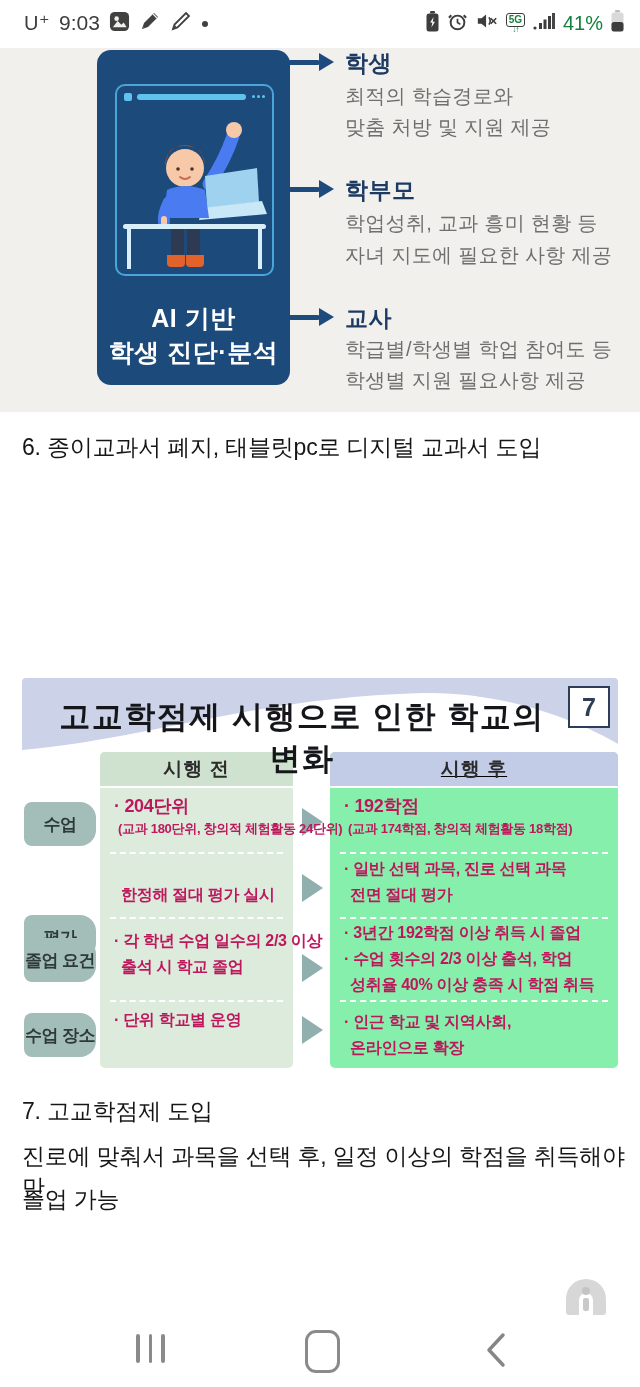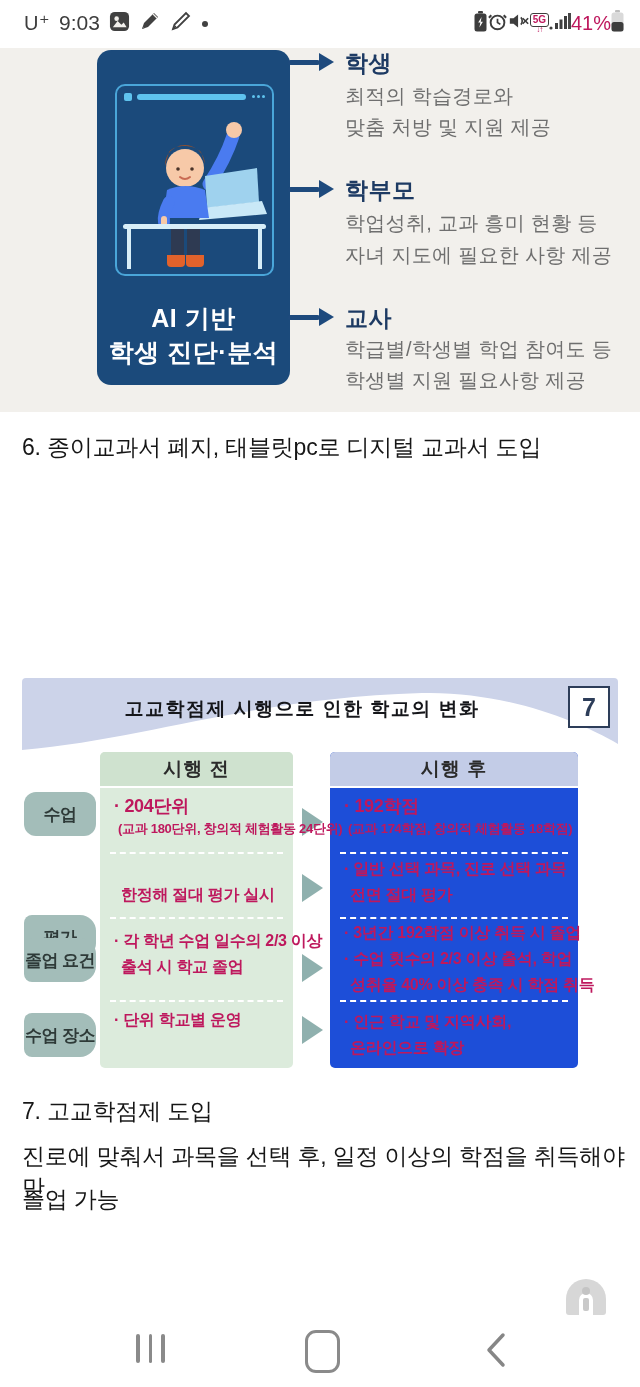--- a/index.html
+++ b/index.html
@@ -5,21 +5,21 @@
   html,body{margin:0;padding:0;}
   body{
     width:640px;height:1387px;background:#ffffff;position:relative;
     font-family:"Liberation Sans","DejaVu Sans",sans-serif;
     -webkit-font-smoothing:antialiased;overflow:hidden;
   }
 
   
   .statusbar{position:absolute;left:0;top:0;width:640px;height:44px;background:#fff;}
   .sb-left{position:absolute;left:24px;top:10px;display:flex;align-items:center;gap:9px;color:#3d3d3d;}
-  .sb-right{position:absolute;right:16px;top:10px;display:flex;align-items:center;color:#be185d;}
+  .sb-right{position:absolute;right:16px;top:10px;display:flex;align-items:center;gap:8px;color:#15803d;}
   .sb-carrier{font-size:20px;font-weight:500;letter-spacing:0.5px;}
   .sb-time{font-size:21px;font-weight:400;}
   .sb-pct{font-size:20px;font-weight:400;}
   .net5g{display:flex;flex-direction:column;align-items:center;line-height:1;}
   .net5g .box{border:1.6px solid #3d3d3d;border-radius:3px;font-size:10px;font-weight:700;padding:1px 2px;}
   .net5g .arr{font-size:8px;letter-spacing:-1px;margin-top:-1px;}
 
   
   .info1{position:absolute;left:0;top:48px;width:640px;height:364px;background:#f2f0ec;}
   .ai-card{position:absolute;left:97px;top:2px;width:193px;height:335px;background:#1b4a7b;border-radius:14px;}
@@ -33,25 +33,25 @@
   .arrow-head{position:absolute;width:0;height:0;border-top:9.5px solid transparent;border-bottom:9.5px solid transparent;border-left:15px solid #1e4a7d;}
   .item-head{position:absolute;left:345px;font-size:23px;font-weight:700;color:#1d3a63;letter-spacing:0.5px;}
   .item-line{position:absolute;left:345px;font-size:20px;font-weight:500;color:#6f6f6f;letter-spacing:0.3px;}
 
   
   .caption{position:absolute;left:22px;font-size:23px;color:#161616;letter-spacing:-0.2px;}
 
   
   .info2{position:absolute;left:22px;top:678px;width:596px;height:412px;background:#ffffff;}
   .i2-header{position:absolute;left:0;top:0;width:596px;height:82px;background:#ccd3e9;border-radius:4px 4px 0 0;overflow:hidden;}
-  .i2-title{position:absolute;left:30px;top:18px;width:500px;text-align:center;font-size:19px;font-weight:700;color:#15161a;letter-spacing:1.5px;z-index:2;}
+  .i2-title{position:absolute;left:30px;top:18px;width:500px;text-align:center;font-size:31px;font-weight:700;color:#15161a;letter-spacing:1.5px;z-index:2;}
   .pagebox{position:absolute;left:546px;top:8px;width:38px;height:38px;background:#fff;border:2.5px solid #2d3d59;display:flex;align-items:center;justify-content:center;font-size:25px;font-weight:700;color:#2d3d59;z-index:2;}
   .panel{position:absolute;top:74px;height:316px;border-radius:5px;overflow:hidden;}
   .panel.green{left:78px;width:193px;background:#dcebdc;}
-  .panel.blue{left:308px;width:248px;background:#1d4ed8;}
+  .panel.blue{left:308px;width:288px;background:#86efac;text-decoration:underline;}
   .panel-head{height:34px;display:flex;align-items:center;justify-content:center;font-size:19px;font-weight:700;color:#2b2b2b;border-bottom:2px solid #ffffff;letter-spacing:1px;}
   .panel.green .panel-head{background:#cfe2cf;}
   .panel.blue .panel-head{background:#c3cce7;}
   .dashline{position:absolute;left:10px;right:10px;border-top:2px dashed #ffffff;}
   .chip{position:absolute;left:2px;width:72px;height:44px;background:#a3bdb9;border-radius:8px 16px 16px 8px;display:flex;align-items:center;justify-content:center;font-size:17px;font-weight:700;color:#2e3a38;letter-spacing:-0.5px;}
   .row-arrow{position:absolute;left:280px;width:0;height:0;border-top:14px solid transparent;border-bottom:14px solid transparent;border-left:21px solid #8fb0ae;}
   .cellline{position:absolute;font-weight:600;color:#be185d;letter-spacing:-0.3px;white-space:nowrap;}
   .main-line{font-size:18px;}
   .sub-line{font-size:13px;}
   .body-line{font-size:16px;}
@@ -229,21 +229,21 @@
     <div class="dashline" style="top:248px;"></div>
   </div>
 
   <div class="panel blue">
     <div class="panel-head">시행 후</div>
     <div class="dashline" style="top:100px;"></div>
     <div class="dashline" style="top:165px;"></div>
     <div class="dashline" style="top:248px;"></div>
   </div>
 
-  <div class="chip" style="top:114px;border-radius:12px;">수업</div>
+  <div class="chip" style="top:124px;">수업</div>
   <div class="chip" style="top:189px;margin-top:48px;">평가</div>
   <div class="chip" style="top:260px;">졸업 요건</div>
   <div class="chip" style="top:335px;">수업 장소</div>
 
   <div class="row-arrow" style="top:130px;"></div>
   <div class="row-arrow" style="top:196px;"></div>
   <div class="row-arrow" style="top:276px;"></div>
   <div class="row-arrow" style="top:338px;"></div>
 
   <div class="cellline main-line" style="left:92px;top:116px;">· 204단위</div>

